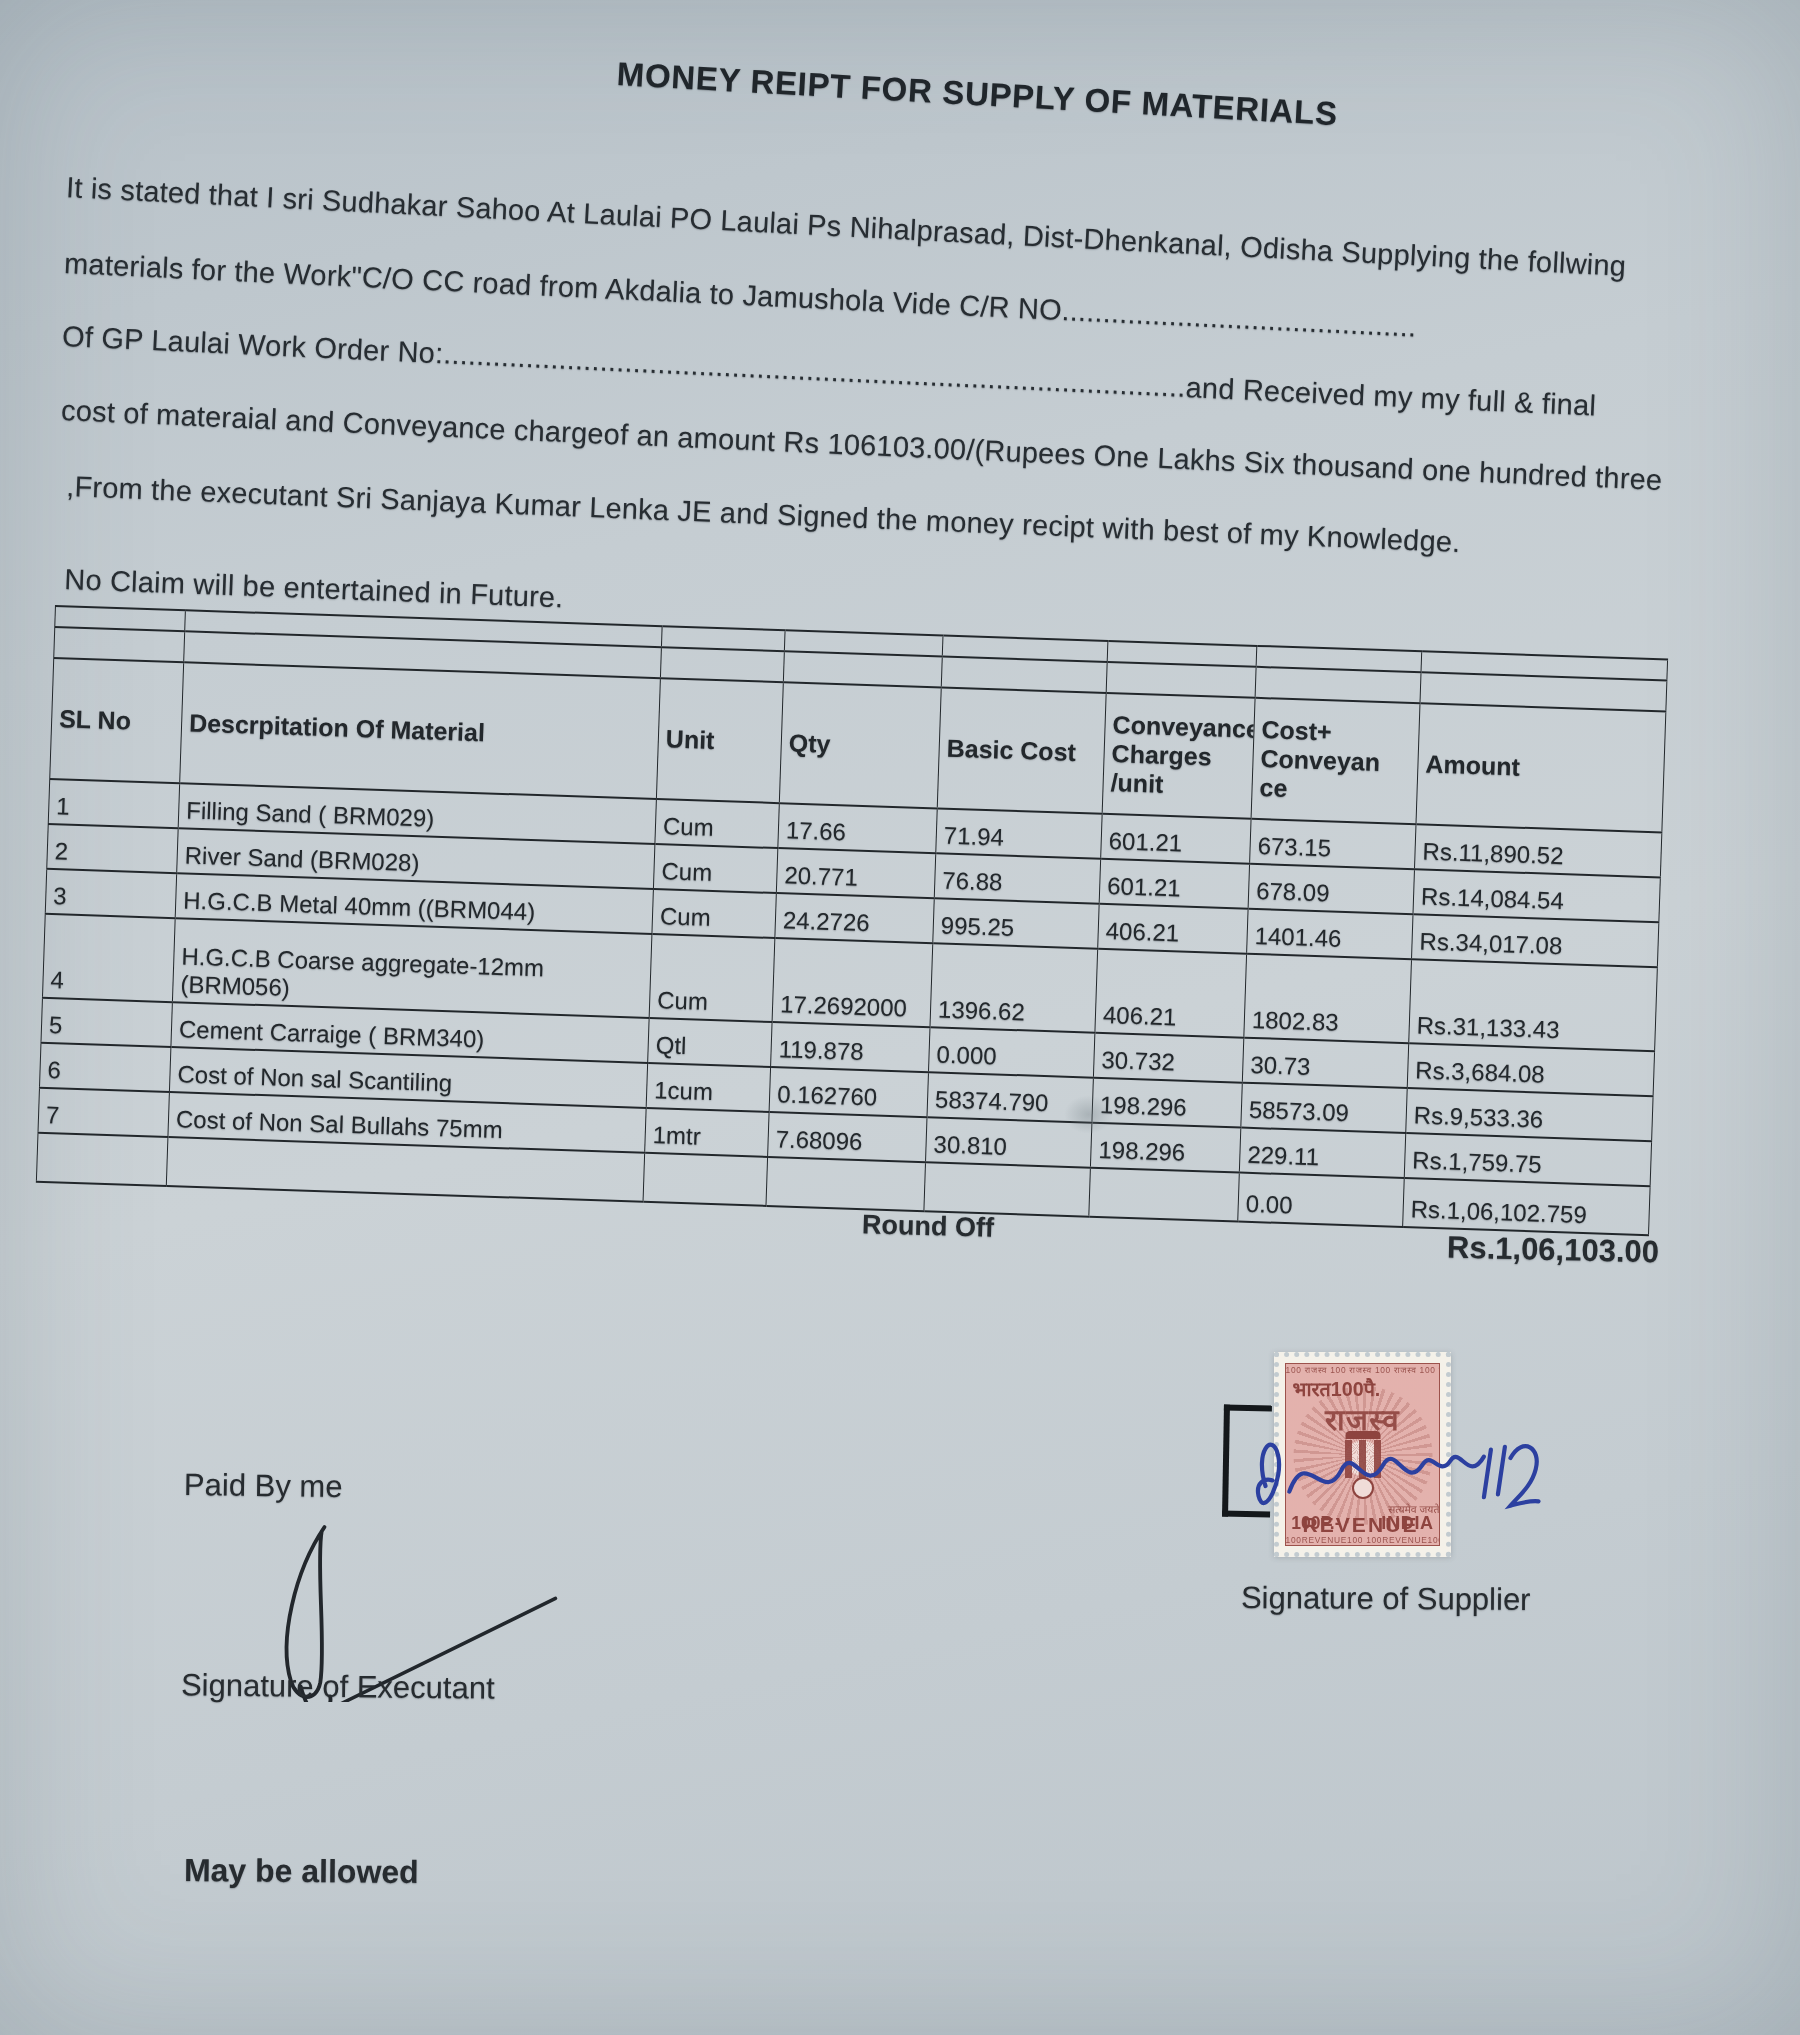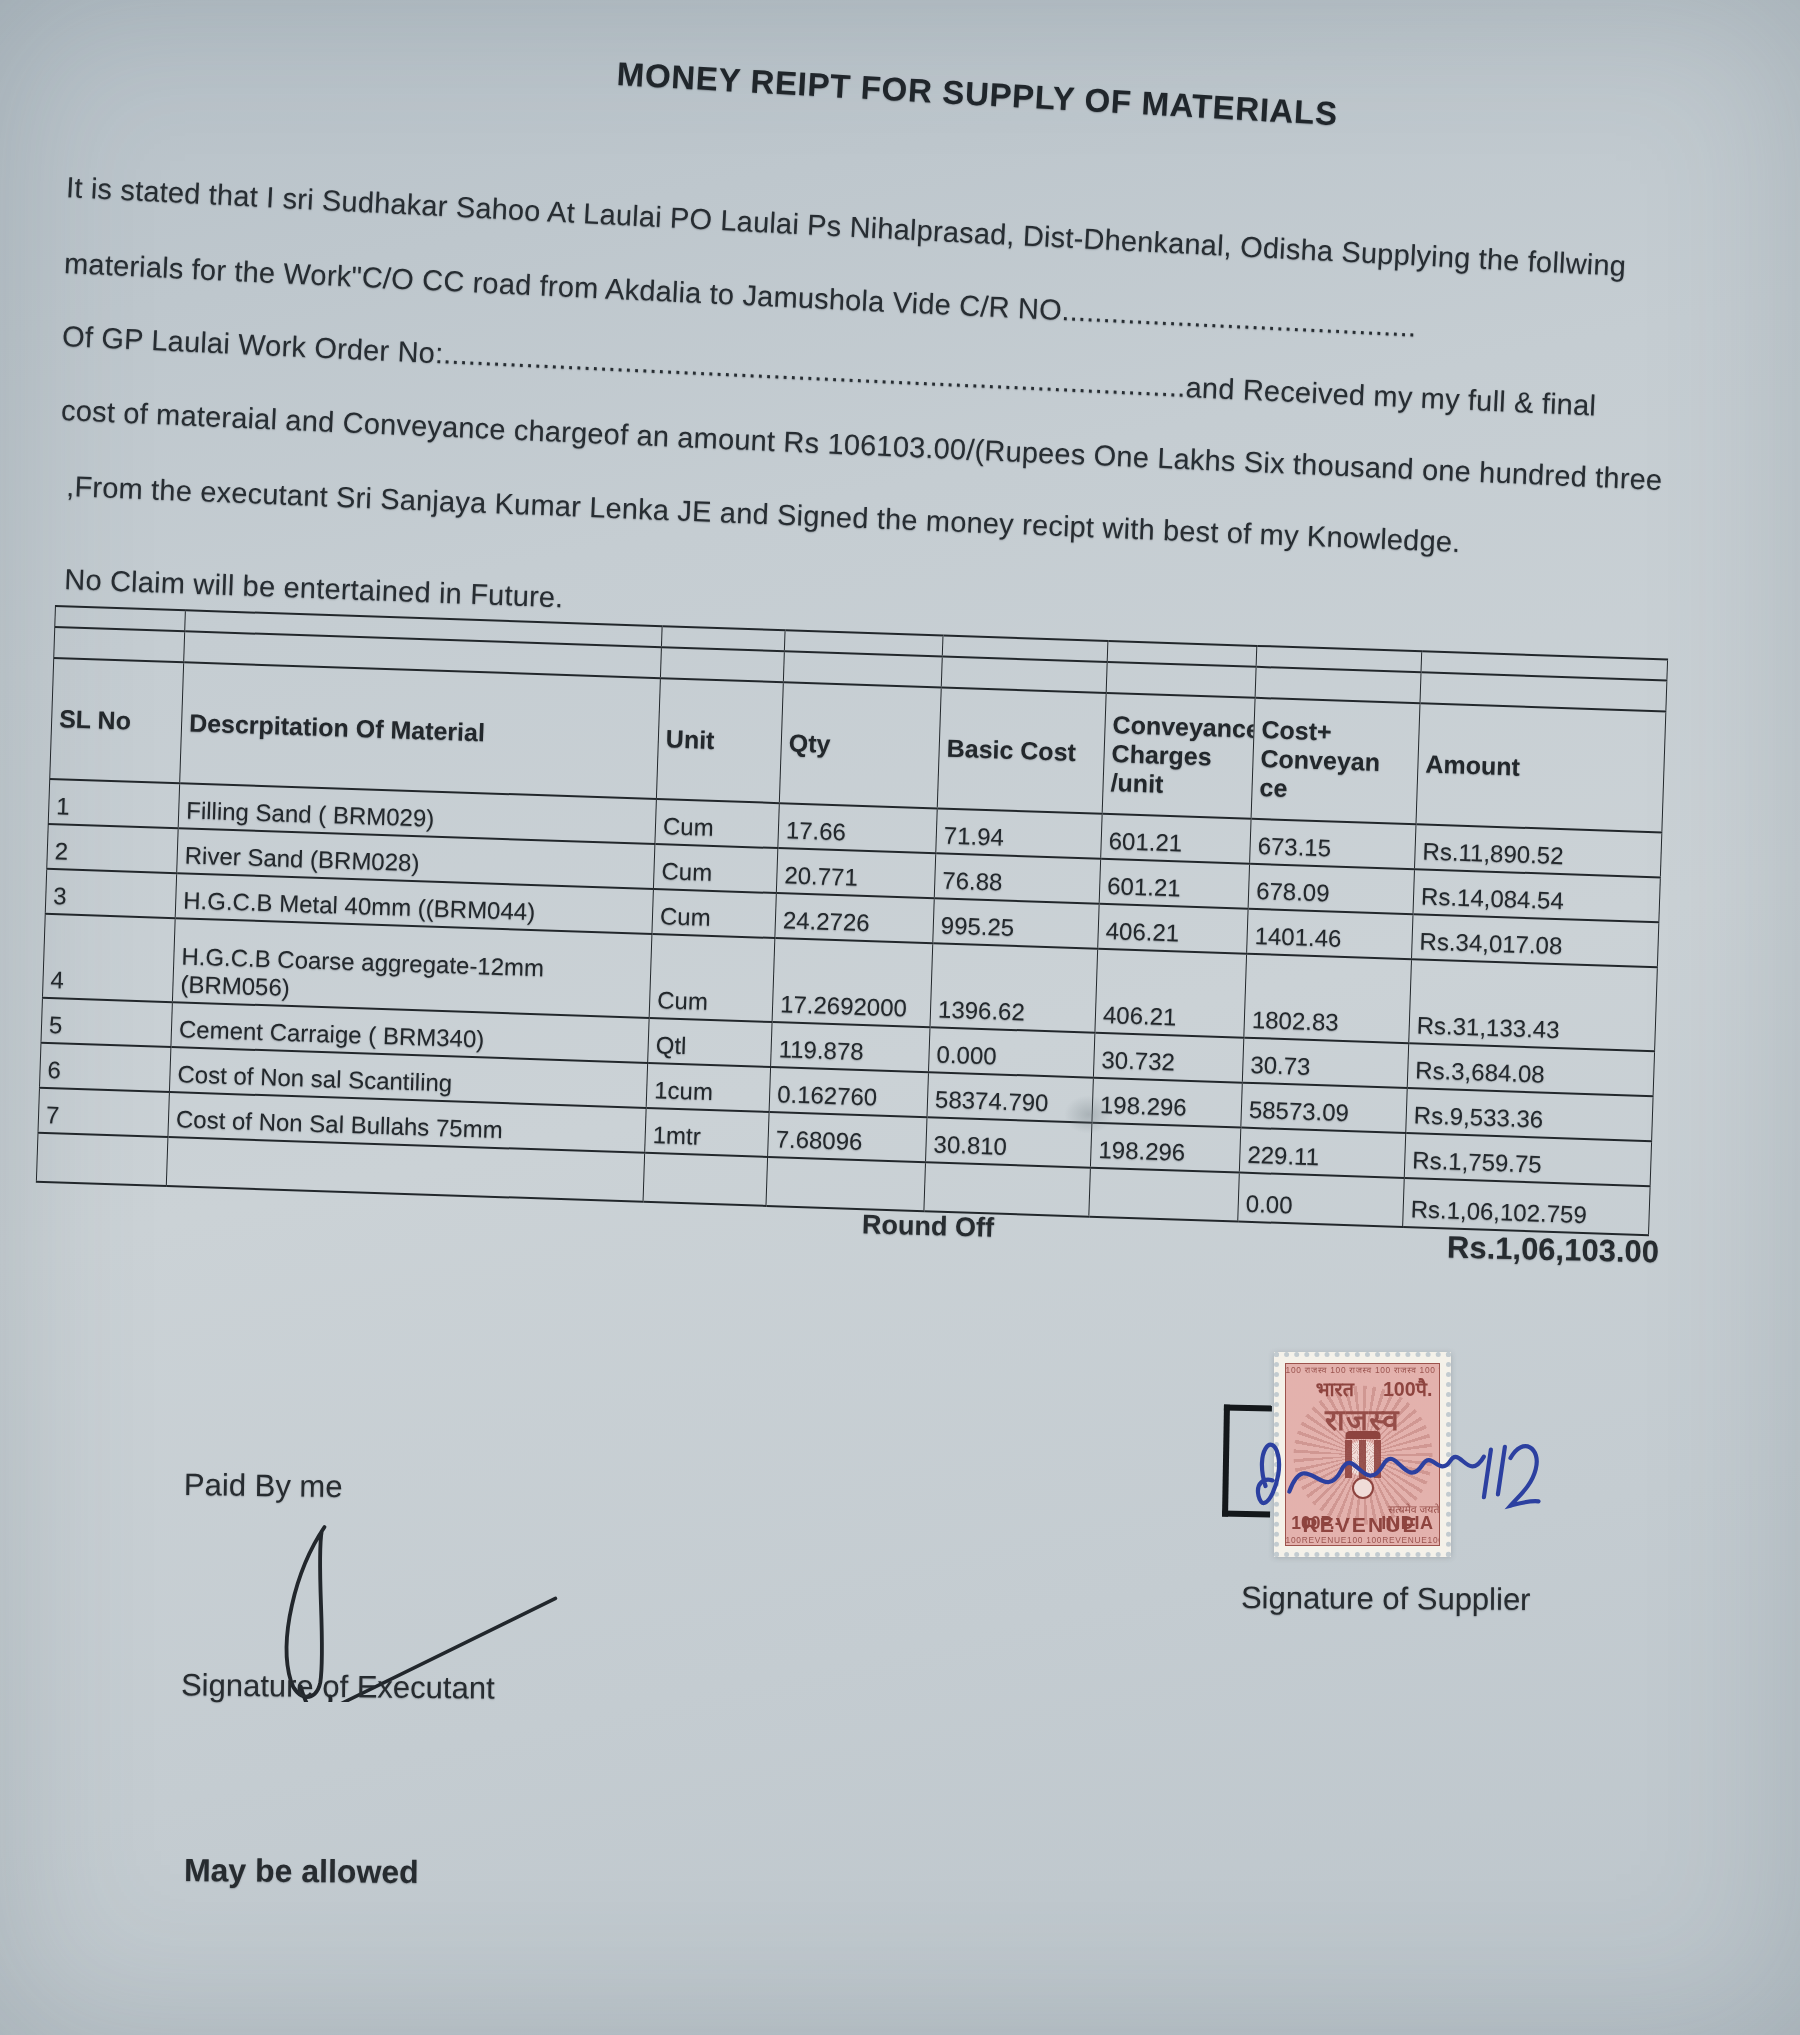--- a/index.html
+++ b/index.html
@@ -66,22 +66,22 @@
   .stamp-inner{
     position:absolute;left:5.6px;top:5.6px;right:5.6px;bottom:5.6px;
     background:
       radial-gradient(circle at 50% 52%, rgba(244,226,221,.9) 0 14%, rgba(228,178,173,.55) 15% 100%),
       #e3b1ad;
     border:1.4px solid #9c524c;overflow:hidden;color:#8e443f;
   }
   .sband{position:absolute;left:0;right:0;font-size:8.4px;letter-spacing:0.7px;
     color:#8e443f;white-space:nowrap;overflow:hidden;opacity:.85;text-align:center;}
   .sband.top{top:0.7px;} .sband.bot{bottom:0.7px;}
-  .srow1{position:absolute;top:11.2px;left:7px;right:7px;display:flex;justify-content:flex-end;
-    font-size:19.7px;font-weight:700;gap:29px;}
+  .srow1{position:absolute;top:11.2px;left:7px;right:7px;display:flex;justify-content:flex-start;
+    font-size:19.7px;font-weight:700;}
   .rajasva{position:absolute;top:34px;left:0;right:0;text-align:center;
     font-size:29.5px;font-weight:700;letter-spacing:1.4px;opacity:.9;}
   .rays{position:absolute;left:50%;top:83px;transform:translate(-50%,-44%);
     width:139px;height:139px;border-radius:50%;
     background:repeating-conic-gradient(rgba(152,74,68,.34) 0 3deg, rgba(0,0,0,0) 3deg 8deg);
     opacity:.75;}
   .pillar{position:absolute;left:50%;top:67px;transform:translateX(-50%);width:46px;height:67px;}
   .pcap{position:absolute;top:0;left:50%;transform:translateX(-50%);width:35px;height:8.4px;
     background:#8e443f;border-radius:4.2px 4.2px 0 0;}
   .pbar{position:absolute;top:9.8px;width:7px;height:38px;background:#8e443f;opacity:.9;}

